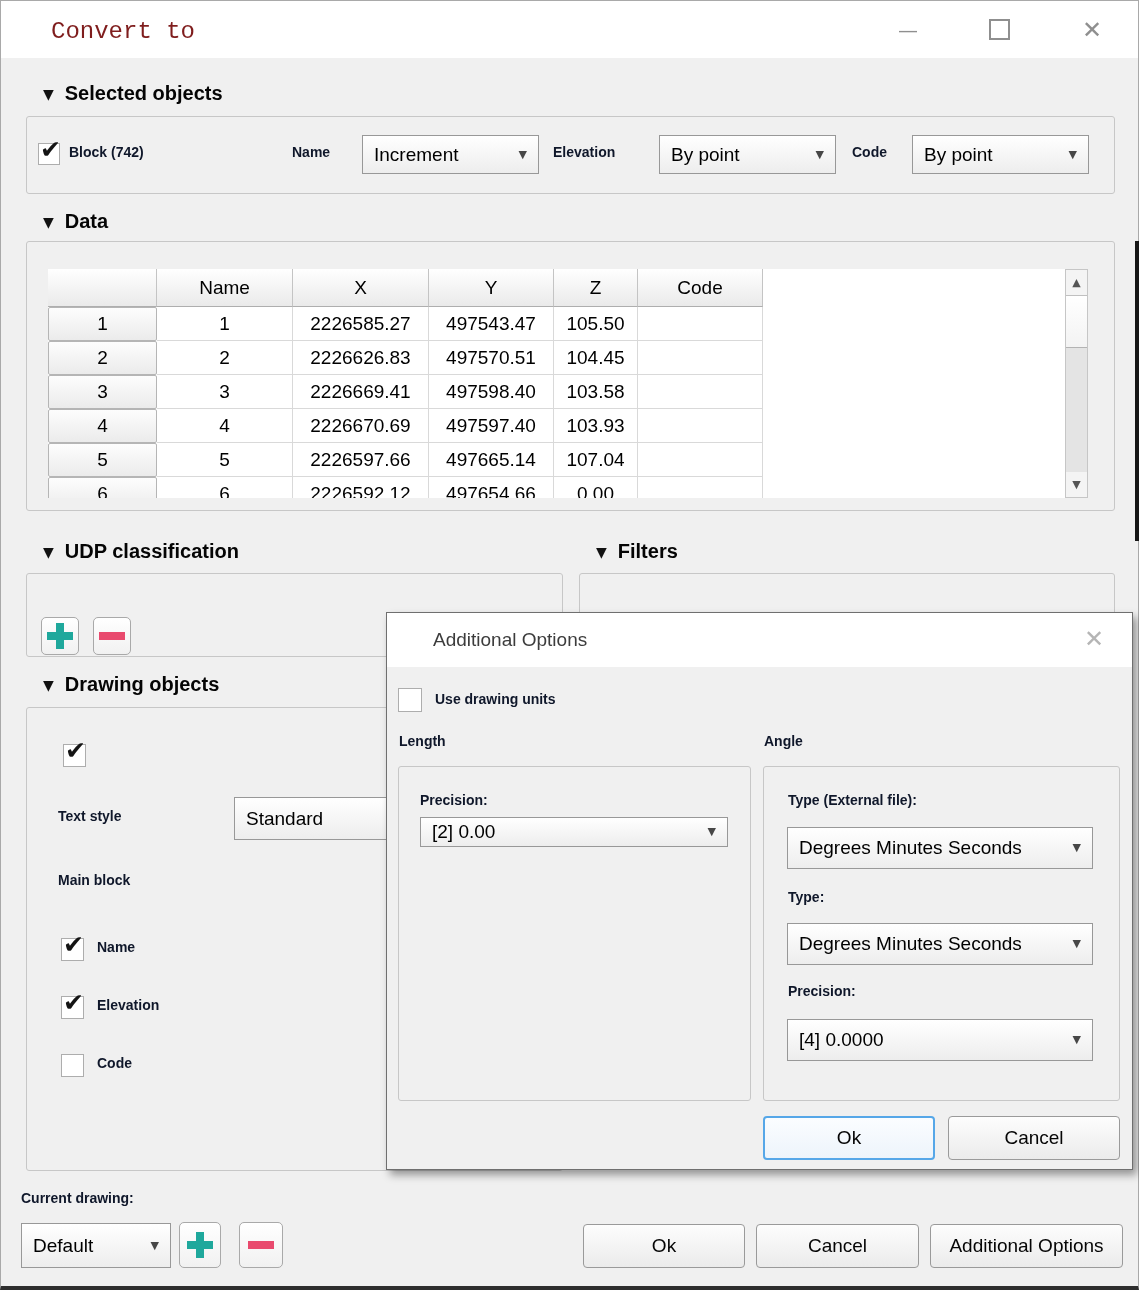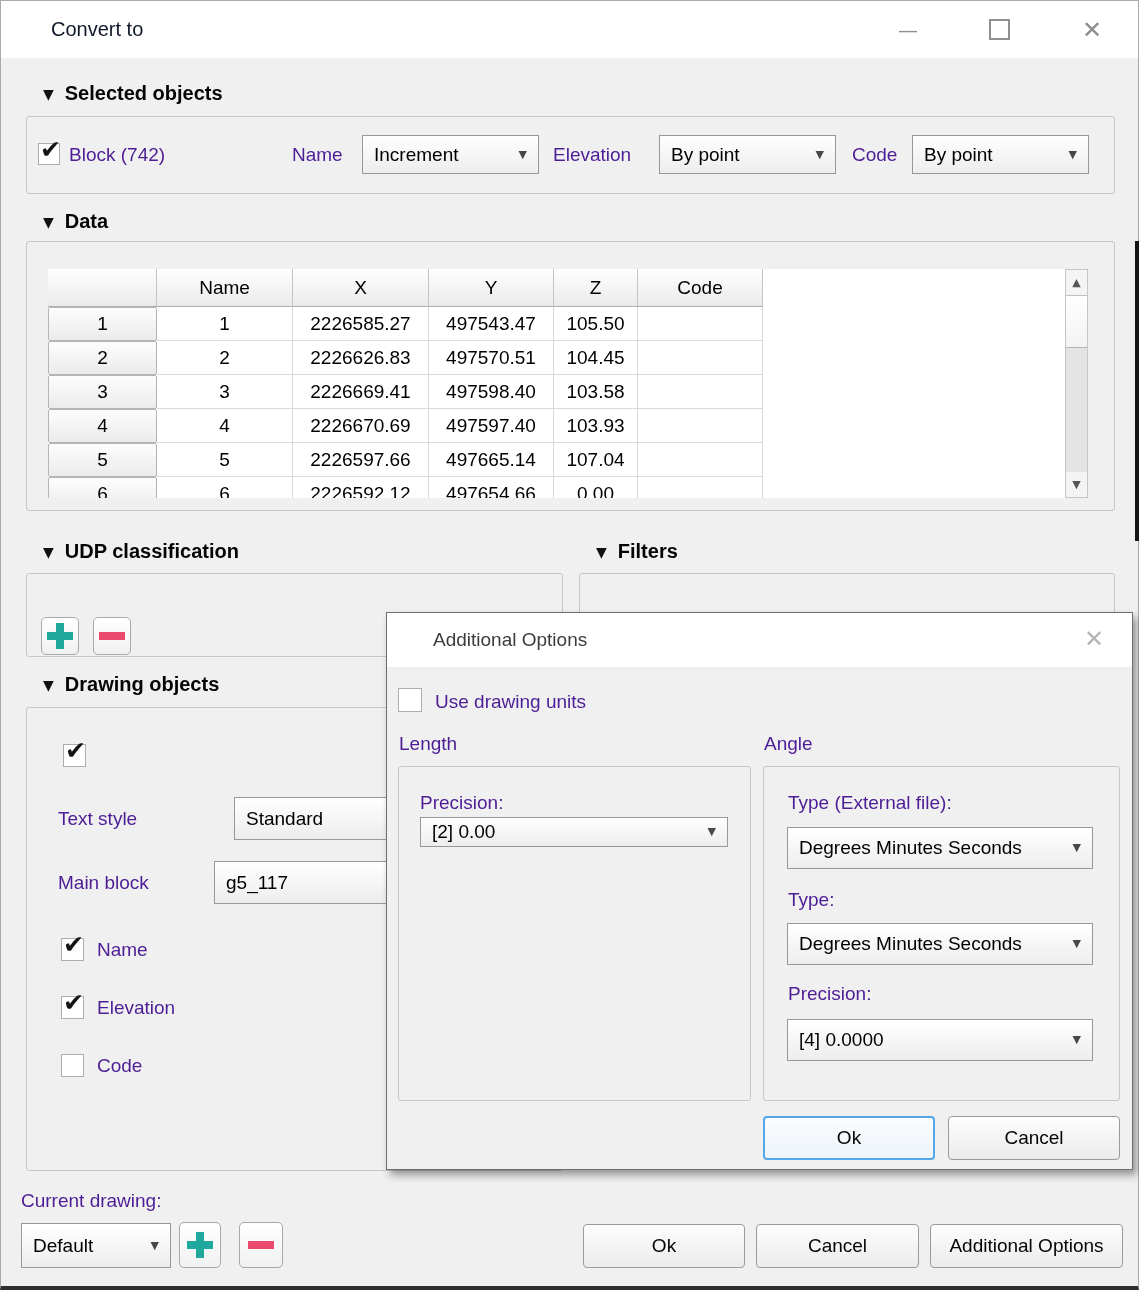--- a/index.html
+++ b/index.html
@@ -3,30 +3,30 @@
 <meta charset="utf-8">
 <style>
   * { margin:0; padding:0; box-sizing:border-box; }
   html,body { width:1139px; height:1290px; }
   body { position:relative; font-family:"Liberation Sans",sans-serif; background:#e9e9e9; color:#000; font-size:19px; overflow:hidden; }
 
   .abs { position:absolute; }
   .window { position:absolute; left:0; top:0; width:1139px; height:1290px; background:#f0f0f0;
             border:1px solid #a9a9a9; border-bottom:4px solid #2e2e2e; }
   .titlebar { position:absolute; left:0; top:0; width:100%; height:57px; background:#ffffff; }
-  .title-text { position:absolute; left:50px; top:17px; font-size:20px; color:#0f172a; }
+  .title-text { position:absolute; left:50px; top:17px; font-size:24px; color:#7f1d1d;font-family:Liberation Mono, monospace; }
   .winctl { position:absolute; top:0; height:57px; display:flex; align-items:center; justify-content:center; color:#8f8f8f; }
   .glyph { font-family:"DejaVu Sans",sans-serif; }
 
   .shead { position:absolute; display:flex; align-items:center; gap:11px; font-weight:bold; font-size:20px; color:#050505; }
   .shead .tri { font-size:14px; font-family:"DejaVu Sans",sans-serif; color:#111; }
 
   .gbox { position:absolute; border:1px solid #c7c7c7; border-radius:3px; background:#f0f0f0; }
 
-  .lbl { position:absolute; font-size:19px; color:#4c1d95; white-space:nowrap; }
+  .lbl { position:absolute; font-size:14px; color:#0f172a; white-space:nowrap;font-weight:bold; }
 
   .cb { position:absolute; background:#fff; border:1px solid #adadad; }
   .cb .mark { position:absolute; left:1px; top:-8px; font-size:25px; line-height:1.1; color:#141414;
               font-family:"DejaVu Sans",sans-serif; font-weight:bold; }
 
   .combo { position:absolute; background:linear-gradient(#ffffff,#ededed); border:1px solid #989898;
            border-radius:0; display:flex; align-items:center; padding:0 34px 0 11px; font-size:19px; white-space:nowrap; overflow:hidden; }
   .combo .arrow { position:absolute; right:11px; top:50%; transform:translateY(-52%); font-size:11px;
                   color:#474747; font-family:"DejaVu Sans",sans-serif; }
 
@@ -208,23 +208,20 @@
   </div>
   <div class="gbox" style="left:25px;top:706px;width:537px;height:464px;"></div>
   <div class="cb" style="left:62px;top:743px;width:23px;height:23px;">
     <span class="mark">✔</span>
   </div>
   <div class="lbl" style="left:57px;top:807px;">Text style</div>
   <div class="combo" style="left:213px;top:796px;width:333px;height:43px;margin-left:20px;">
     <span>Standard</span>
   </div>
   <div class="lbl" style="left:57px;top:871px;">Main block</div>
-  <div class="combo" style="left:213px;top:860px;width:333px;height:43px;">
-    <span>g5_117</span>
-  </div>
   <div class="cb" style="left:60px;top:937px;width:23px;height:23px;">
     <span class="mark">✔</span>
   </div>
   <div class="lbl" style="left:96px;top:938px;">Name</div>
   <div class="cb" style="left:60px;top:995px;width:23px;height:23px;">
     <span class="mark">✔</span>
   </div>
   <div class="lbl" style="left:96px;top:996px;">Elevation</div>
   <div class="cb" style="left:60px;top:1053px;width:23px;height:23px;"></div>
   <div class="lbl" style="left:96px;top:1054px;">Code</div>

